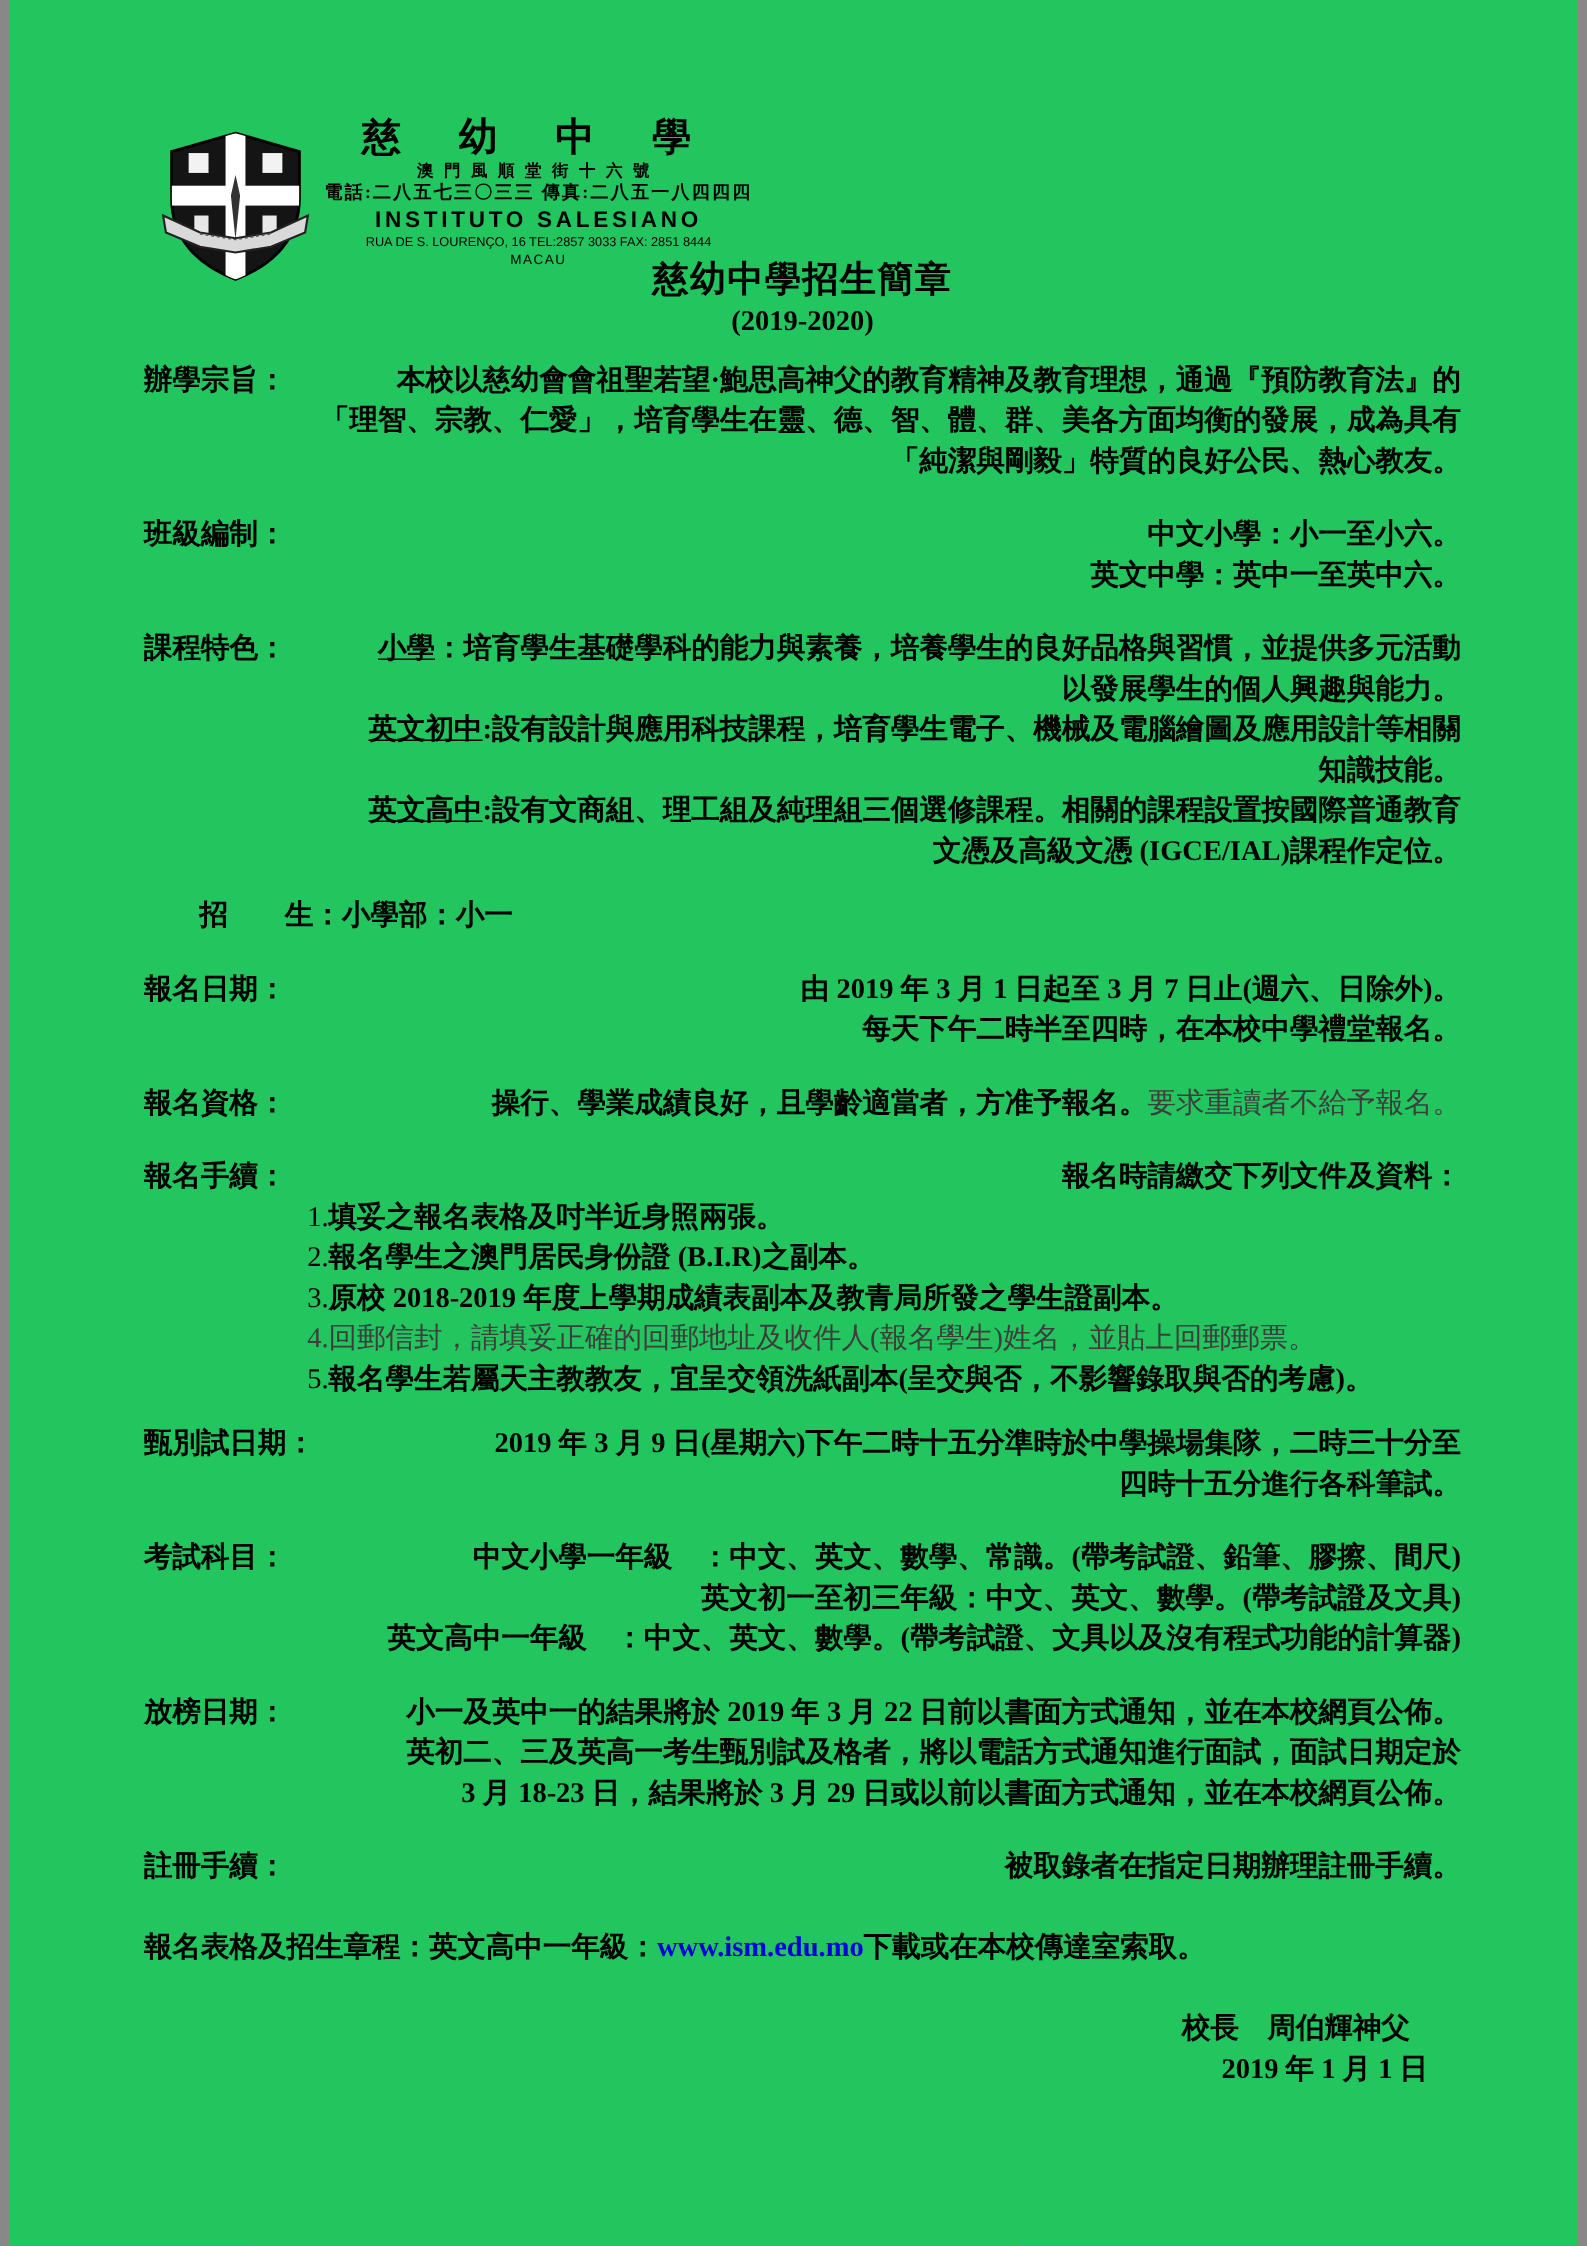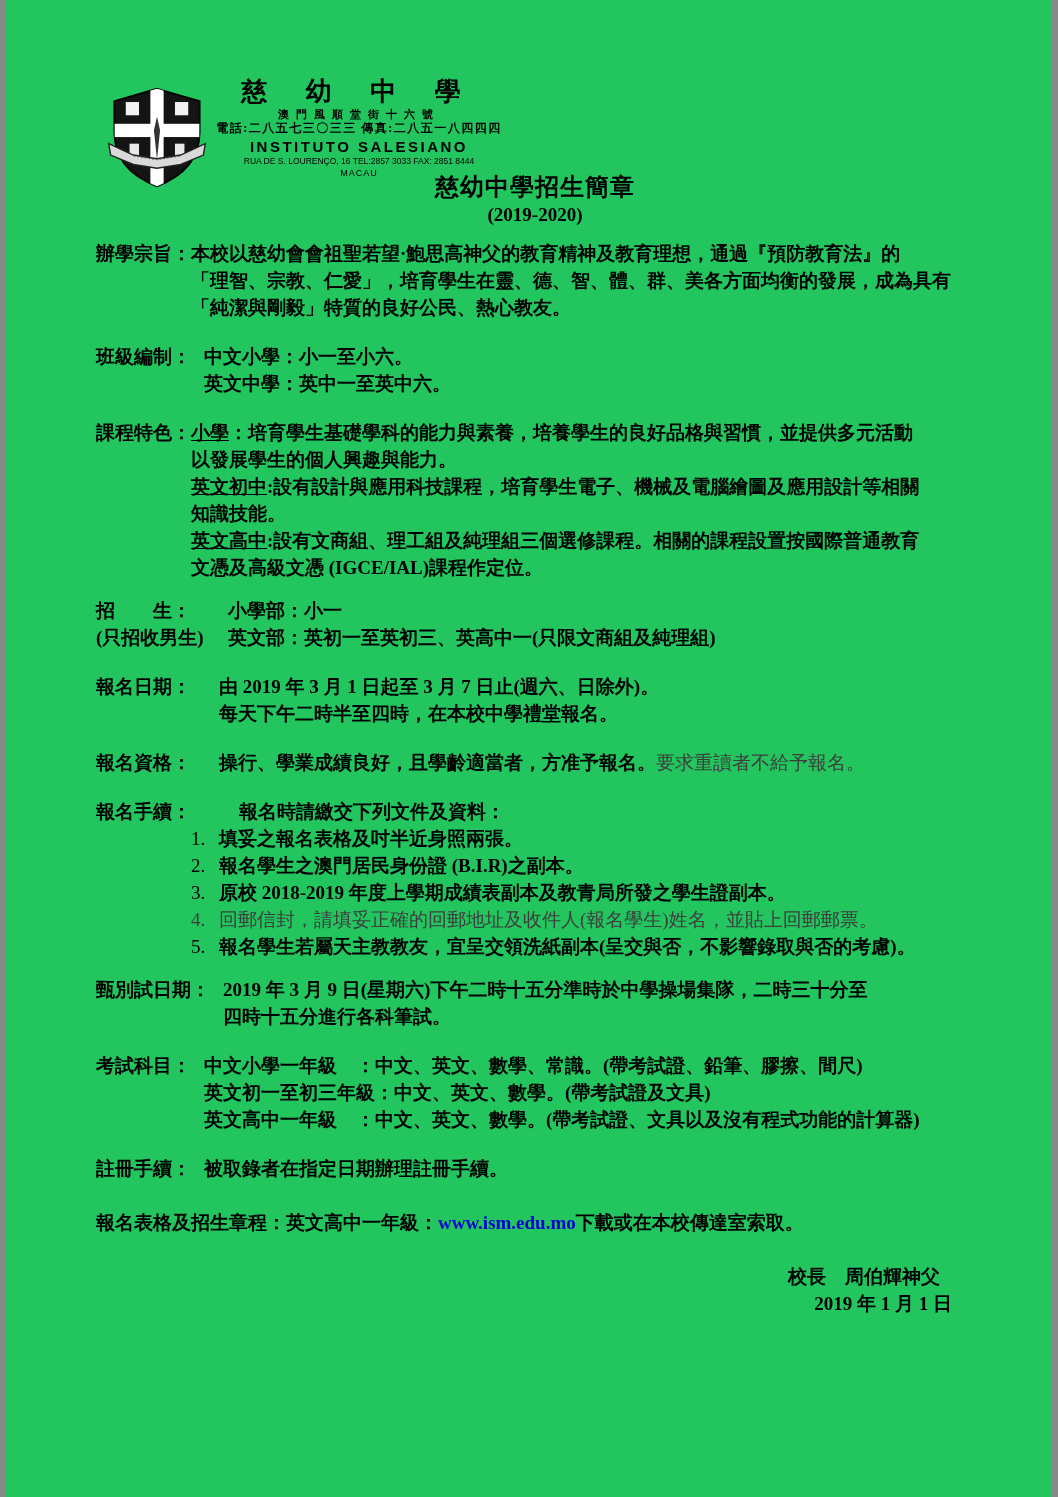--- a/index.html
+++ b/index.html
@@ -23,21 +23,21 @@
   .lh-school-pt { font-family:"Liberation Sans","DejaVu Sans",sans-serif; font-size:15px; font-weight:bold; letter-spacing:2.5px; line-height:17px; margin-top:3px; white-space:nowrap; }
   .lh-addr-pt   { font-family:"Liberation Sans","DejaVu Sans",sans-serif; font-size:8.5px; line-height:10px; margin-top:1px; white-space:nowrap; }
   .lh-city      { font-family:"Liberation Sans","DejaVu Sans",sans-serif; font-size:9px; letter-spacing:1px; line-height:11px; margin-top:2px; }
 
   
   .doc { position:absolute; top:172px; left:90px; width:878px; font-size:19px; font-weight:bold; line-height:27px; }
   .title { text-align:center; font-size:24px; line-height:30px; letter-spacing:1px; }
   .subtitle { text-align:center; font-size:19px; line-height:22px; margin-top:2px; }
   .sections { margin-top:14px; }
 
-  .sec { display:flex; margin-bottom:22px; }
+  .sec { display:flex; margin-bottom:22px;text-align:right; }
   .sec .lbl { flex:0 0 auto; white-space:pre; }
   .sec .bod { flex:1 1 auto; }
   .bod.gap-sm { padding-left:13px; }
   .bod.gap-md { padding-left:28px; }
   .ln { min-height:27px; white-space:pre-wrap; }
   .u { text-decoration:underline; }
   .light { font-weight:normal; color:#3d3d3d; }
 
   .adm-row { display:flex; }
   .adm-lbl { flex:0 0 132px; white-space:pre; }
@@ -123,24 +123,20 @@
           <div class="ln"><span class="u">英文高中</span><span>:設有文商組、理工組及純理組三個選修課程。相關的課程設置按國際普通教育</span></div>
           <div class="ln">文憑及高級文憑 (IGCE/IAL)課程作定位。</div>
         </div>
       </div>
 
       <div class="sec" style="display:block;">
         <div class="adm-row">
           <span class="adm-lbl">招　　生：</span>
           <span class="ln">小學部：小一</span>
         </div>
-        <div class="adm-row">
-          <span class="adm-lbl">(只招收男生)</span>
-          <span class="ln">英文部：英初一至英初三、英高中一(只限文商組及純理組)</span>
-        </div>
       </div>
 
       <div class="sec">
         <span class="lbl">報名日期：</span>
         <div class="bod gap-md">
           <div class="ln">由 2019 年 3 月 1 日起至 3 月 7 日止(週六、日除外)。</div>
           <div class="ln">每天下午二時半至四時，在本校中學禮堂報名。</div>
         </div>
       </div>
 
@@ -192,20 +188,28 @@
 
       <div class="sec">
         <span class="lbl">考試科目：</span>
         <div class="bod gap-sm">
           <div class="ln">中文小學一年級　：中文、英文、數學、常識。(帶考試證、鉛筆、膠擦、間尺)</div>
           <div class="ln">英文初一至初三年級：中文、英文、數學。(帶考試證及文具)</div>
           <div class="ln">英文高中一年級　：中文、英文、數學。(帶考試證、文具以及沒有程式功能的計算器)</div>
         </div>
       </div>
 
+      <div class="sec">
+        <span class="lbl">放榜日期：</span>
+        <div class="bod">
+          <div class="ln">小一及英中一的結果將於 2019 年 3 月 22 日前以書面方式通知，並在本校網頁公佈。</div>
+          <div class="ln">英初二、三及英高一考生甄別試及格者，將以電話方式通知進行面試，面試日期定於</div>
+          <div class="ln">3 月 18-23 日，結果將於 3 月 29 日或以前以書面方式通知，並在本校網頁公佈。</div>
+        </div>
+      </div>
 
       <div class="sec mb-lg">
         <span class="lbl">註冊手續：</span>
         <div class="bod gap-sm">
           <div class="ln">被取錄者在指定日期辦理註冊手續。</div>
         </div>
       </div>
 
       <div class="sec mb-lg">
         <div class="ln"><span>報名表格及招生章程：英文高中一年級：</span><a class="link">www.ism.edu.mo</a><span>下載或在本校傳達室索取。</span></div>

